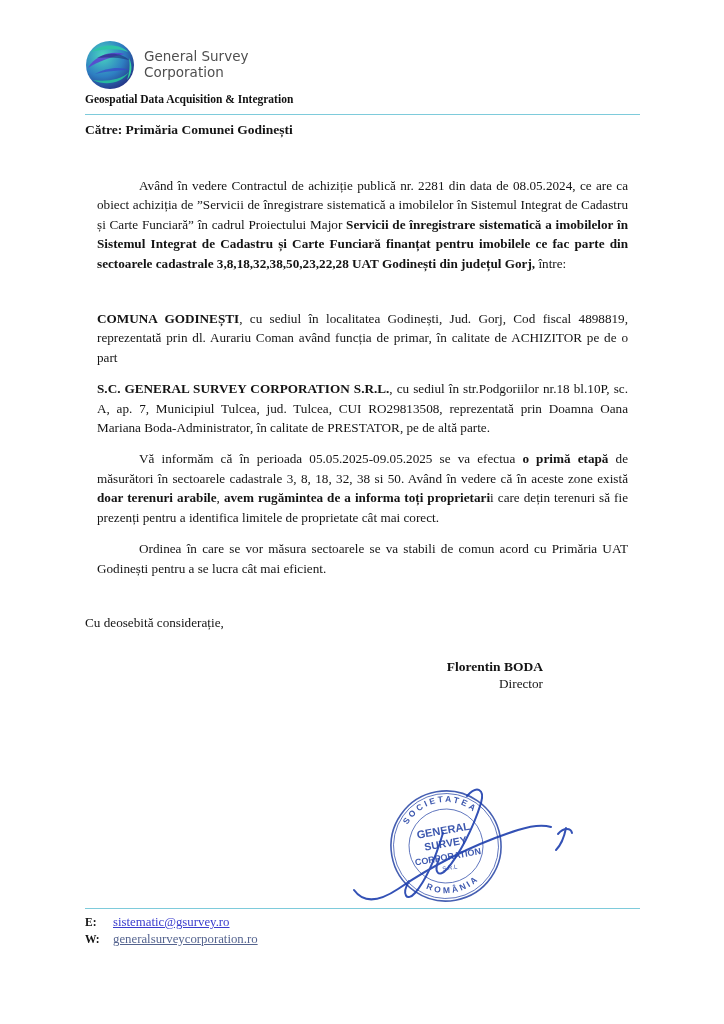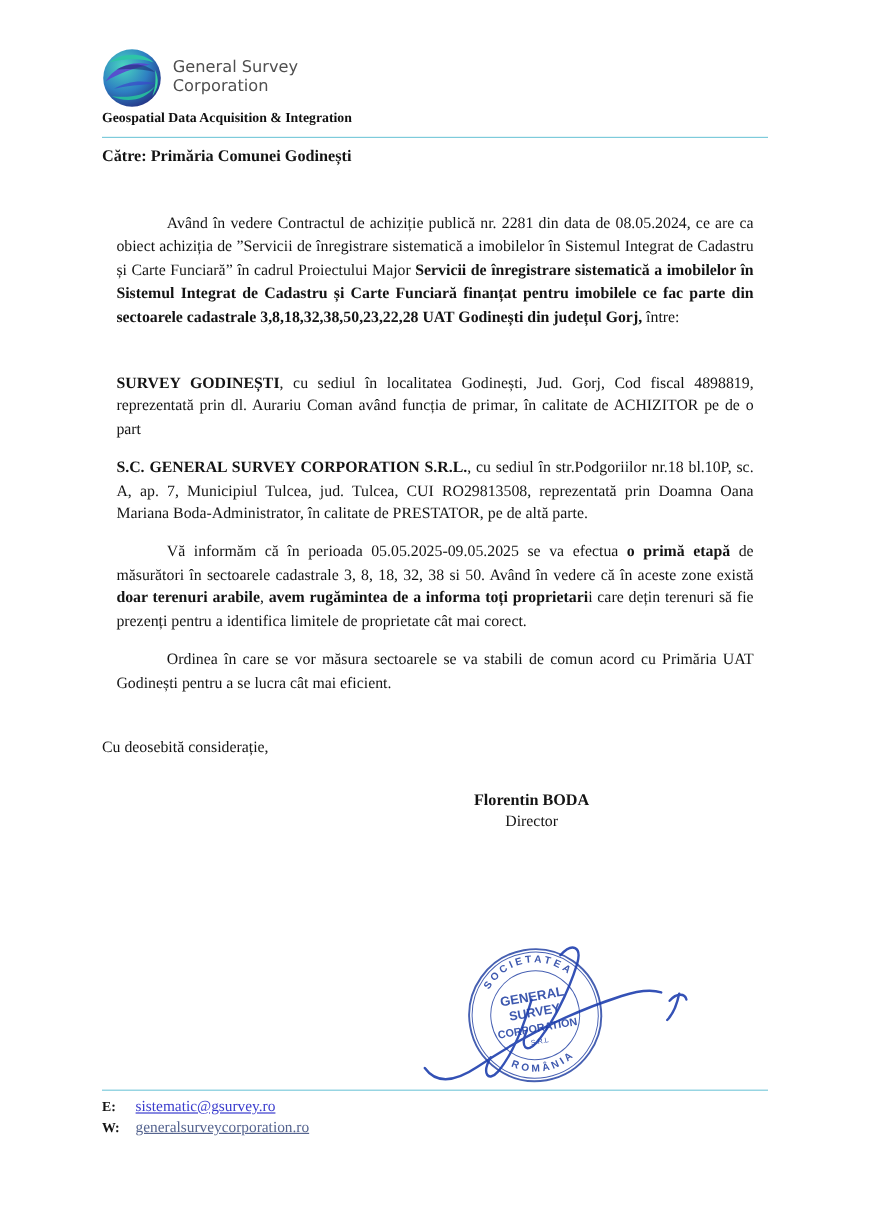--- a/index.html
+++ b/index.html
@@ -23,21 +23,21 @@
   .b{font-weight:bold;}
   .mt-p1{margin-top:38px;}
   .mt-comuna{margin-top:36px;}
   .mt-si{margin-top:7px;}
   .mt-sc{margin-top:12px;}
   .mt-info{margin-top:10px;}
   .mt-order{margin-top:8px;}
   .closing{margin-top:37px;font-size:13.2px;}
 
   
-  .sig-block{margin-top:28px;margin-left:258px;width:200px;text-align:center;}
+  .sig-block{margin-top:28px;margin-left:258px;width:200px;text-align:right;}
   .sig-name{font-weight:bold;font-size:13.5px;}
   .sig-title{font-size:13.2px;margin-top:1px;}
   .stamp-wrap{position:absolute;left:346px;top:780px;width:234px;height:132px;}
 
   
   .footer{position:absolute;left:85px;right:84px;top:908px;}
   .f-rule{border:none;border-top:1.5px solid #7ecbdb;margin:0 0 6px 0;}
   .f-row{display:flex;align-items:baseline;gap:12px;margin-bottom:2px;}
   .f-label{font-weight:bold;font-size:11.5px;width:16px;}
   .f-link{font-size:12.8px;text-decoration:underline;cursor:pointer;}
@@ -72,21 +72,21 @@
         <div>Corporation</div>
       </div>
     </div>
     <div class="tagline">Geospatial Data Acquisition &amp; Integration</div>
     <hr class="rule">
 
     <div class="recipient">Către: Primăria Comunei Godinești</div>
 
     <p class="para indent mt-p1"><span>Având în vedere Contractul de achiziție publică nr. 2281 din data de 08.05.2024, ce are ca obiect achiziția de ”Servicii de înregistrare sistematică a imobilelor în Sistemul Integrat de Cadastru și Carte Funciară” în cadrul Proiectului Major </span><span class="b">Servicii de înregistrare sistematică a imobilelor în Sistemul Integrat de Cadastru și Carte Funciară finanțat pentru imobilele ce fac parte din sectoarele cadastrale 3,8,18,32,38,50,23,22,28 UAT Godinești din județul Gorj,</span><span> între:</span></p>
 
-    <p class="para mt-comuna"><span class="b">SURVEY GODINEȘTI</span><span>, cu sediul în localitatea Godinești, Jud. Gorj, Cod fiscal 4898819, reprezentată prin dl. Aurariu Coman având funcția de primar, în calitate de ACHIZITOR pe de o part</span></p>
+    <p class="para mt-comuna"><span class="b">COMUNA GODINEȘTI</span><span>, cu sediul în localitatea Godinești, Jud. Gorj, Cod fiscal 4898819, reprezentată prin dl. Aurariu Coman având funcția de primar, în calitate de ACHIZITOR pe de o part</span></p>
 
 
     <p class="para mt-sc"><span class="b">S.C. GENERAL SURVEY CORPORATION S.R.L.</span><span>, cu sediul în str.Podgoriilor nr.18 bl.10P, sc. A, ap. 7, Municipiul Tulcea, jud. Tulcea, CUI RO29813508, reprezentată prin Doamna Oana Mariana Boda-Administrator, în calitate de PRESTATOR, pe de altă parte.</span></p>
 
     <p class="para indent mt-info"><span>Vă informăm că în perioada 05.05.2025-09.05.2025 se va efectua </span><span class="b">o primă etapă</span><span> de măsurători în sectoarele cadastrale 3, 8, 18, 32, 38 si 50. Având în vedere că în aceste zone există </span><span class="b">doar terenuri arabile</span><span>, </span><span class="b">avem rugămintea de a informa toți proprietari</span><span>i care dețin terenuri să fie prezenți pentru a identifica limitele de proprietate cât mai corect.</span></p>
 
     <p class="para indent mt-order">Ordinea în care se vor măsura sectoarele se va stabili de comun acord cu Primăria UAT Godinești pentru a se lucra cât mai eficient.</p>
 
     <div class="closing">Cu deosebită considerație,</div>
 

